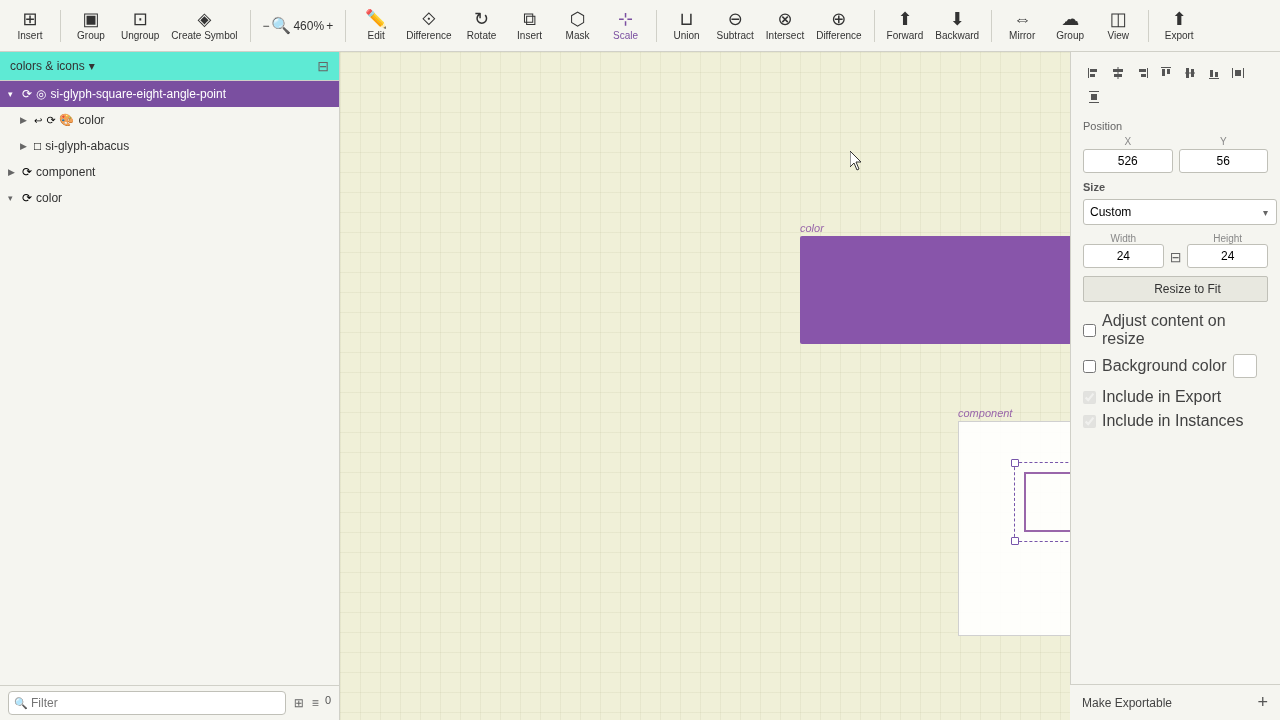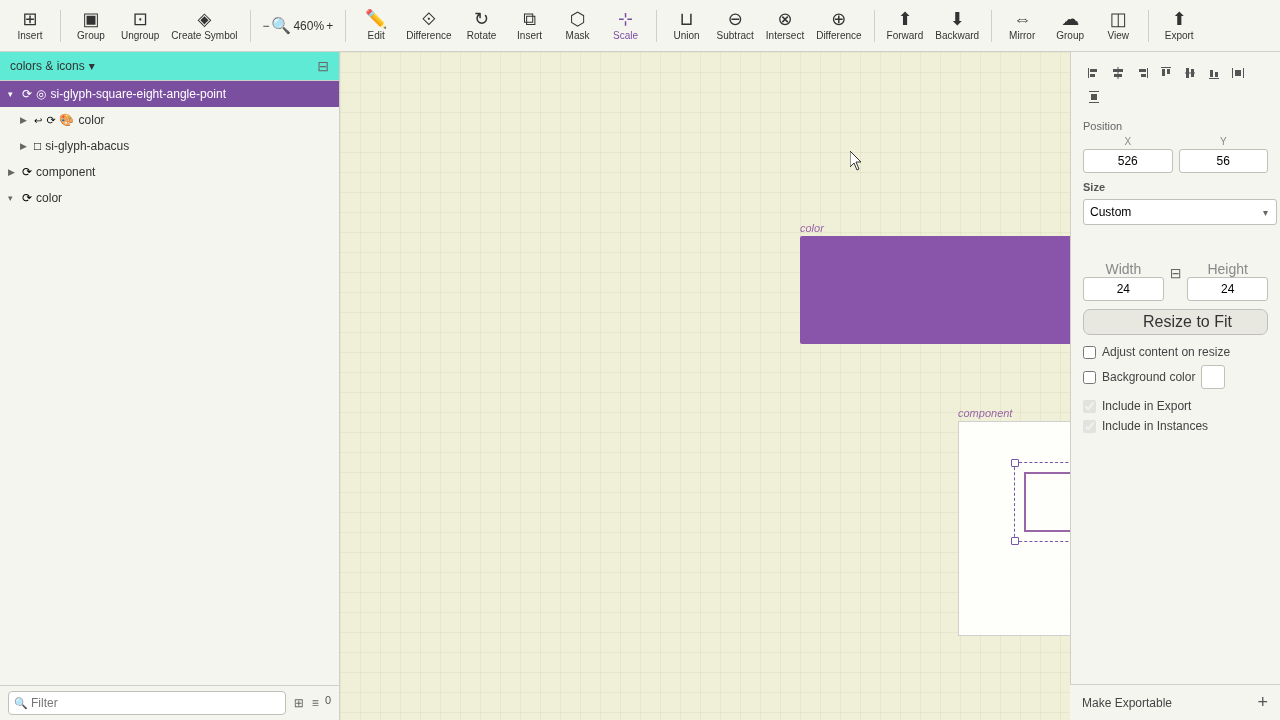--- a/index.html
+++ b/index.html
@@ -144,33 +144,33 @@
     .size-row { display: flex; align-items: center; gap: 4px; margin-bottom: 8px; }
     .size-dropdown {
       flex: 1; height: 26px; border: 1px solid #c0c0b8; border-radius: 3px;
       font-size: 12px; background: white; padding: 0 6px; cursor: pointer;
       appearance: none; outline: none;
     }
     .dropdown-arrow { font-size: 10px; color: #666; margin-left: -18px; pointer-events: none; }
 
     .size-inputs { display: flex; gap: 4px; margin-bottom: 8px; }
     .size-field { flex: 1; display: flex; flex-direction: column; }
-    .size-field label { font-size: 14px; color: #888; text-align: center; margin-top: 28px; }
+    .size-field label { font-size: 10px; color: #888; text-align: center; }
     .size-link { display: flex; align-items: center; justify-content: center; color: #666; font-size: 14px; padding: 0 2px; padding-top: 12px; }
 
     .resize-fit-btn {
       width: 100%; height: 26px; background: #e8e8e0; border: 1px solid #c0c0b8;
-      border-radius: 7px; font-size: 16px; cursor: pointer; color: #333;
+      border-radius: 2px; font-size: 12px; cursor: pointer; color: #333;
       margin-bottom: 10px;
       padding-left: 24px;
     }
 
     .checkbox-row { display: flex; align-items: center; gap: 6px; margin-bottom: 6px; }
     .checkbox-row input[type="checkbox"] { width: 13px; height: 13px; accent-color: #9966aa; }
-    .checkbox-label { font-size: 12px; color: #444; }
+    .checkbox-label { font-size: 16px; color: #444; }
     .checkbox-row.disabled .checkbox-label { color: #404040; }
     .checkbox-row.disabled input { opacity: 0.5; }
 
     .bg-color-row { display: flex; align-items: center; gap: 6px; margin-bottom: 10px; }
     .color-swatch { width: 24px; height: 24px; border: 1px solid #c0c0b8; background: white; border-radius: 3px; cursor: pointer; }
 
     
     #make-exportable {
       position: absolute; bottom: 0; left: 0; right: 0;
       height: 36px; border-top: 1px solid #d0d0c8;

